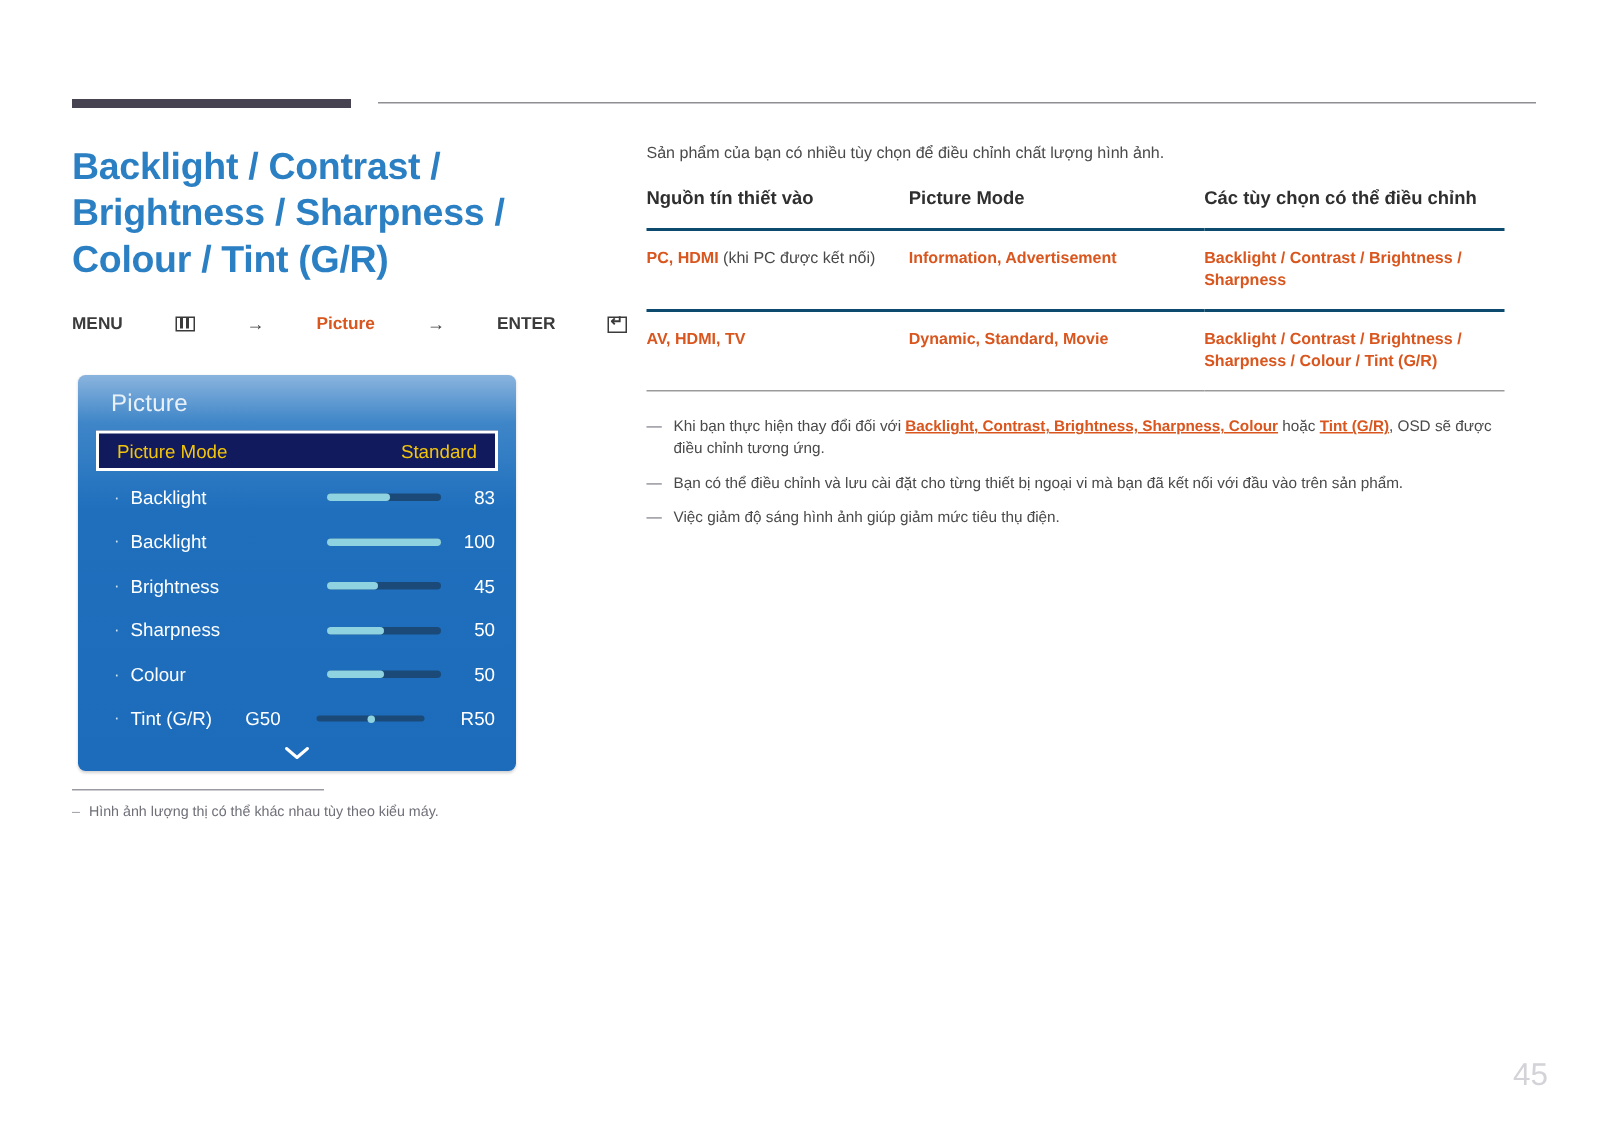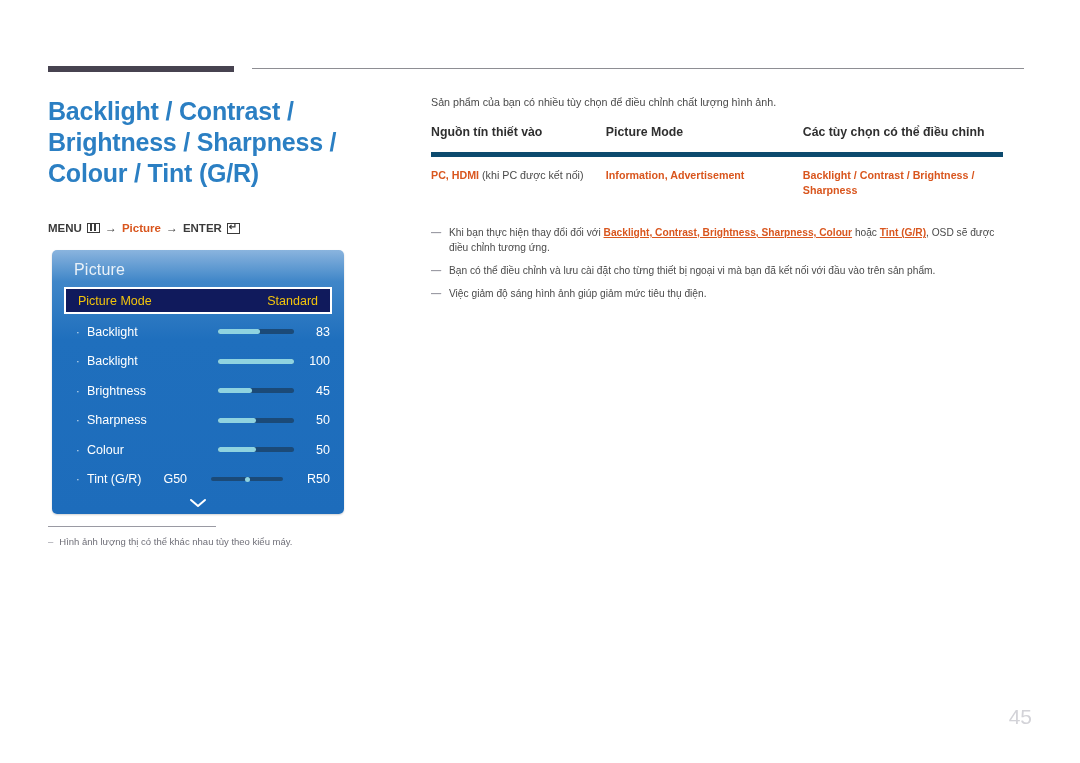--- a/index.html
+++ b/index.html
@@ -43,28 +43,29 @@
   }
   .page-title {
     font-size: 25px;
     font-weight: bold;
     line-height: 31px;
     color: #2b7fc3;
     letter-spacing: -0.2px;
     margin: 0;
   }
   .menu-path {
-    margin-top: 32px;
+    margin-top: 20px;
     font-size: 11.5px;
     font-weight: bold;
     color: #3b3b3b;
     display: flex;
     align-items: center;
     gap: 5px;
     white-space: nowrap;
+    justify-content: space-between;
   }
   .menu-path .word-orange { color: #d9561e; }
   .ic-menu {
     display: inline-block;
     width: 13px;
     height: 10px;
     border: 1.5px solid #3b3b3b;
     box-sizing: border-box;
     position: relative;
   }
@@ -245,21 +246,21 @@
     padding: 0 10px 12px 0;
     line-height: 16px;
   }
   .tbl td {
     vertical-align: top;
     font-size: 10.7px;
     font-weight: bold;
     color: #d9561e;
     padding: 11px 10px 11px 0;
     line-height: 15px;
-    border-top: 5px solid #0c4a6e;
+    border-top: 2px solid #0c4a6e;
   }
   .tbl tr.last td { border-bottom: 1px solid #9b9b9b; }
   .tbl .c1 { width: 175px; }
   .tbl .c2 { width: 196px; }
   .tbl .c3 { width: 201px; }
   .plain { color: #4a4a4a; font-weight: normal; }
 
   .notes { margin-top: 16px; }
   .note {
     display: flex;
@@ -405,20 +406,25 @@
         <th class="c2">Picture Mode</th>
         <th class="c3">Các tùy chọn có thể điều chỉnh</th>
       </tr>
     </thead>
     <tbody>
       <tr>
         <td><span>PC, HDMI</span><span class="plain"> (khi PC được kết nối)</span></td>
         <td>Information, Advertisement</td>
         <td>Backlight / Contrast / Brightness / Sharpness</td>
       </tr>
+      <tr class="last">
+        <td><span>AV, HDMI, TV</span><span class="plain"></span></td>
+        <td>Dynamic, Standard, Movie</td>
+        <td>Backlight / Contrast / Brightness / Sharpness / Colour / Tint (G/R)</td>
+      </tr>
     </tbody>
   </table>
 
   <div class="notes">
     <div class="note">
       <span class="nd">—</span>
       <span><span>Khi bạn thực hiện thay đổi đối với </span><b>Backlight, Contrast, Brightness, Sharpness, Colour</b><span> hoặc </span><b>Tint (G/R)</b><span>, OSD sẽ được điều chỉnh tương ứng.</span></span>
     </div>
     <div class="note">
       <span class="nd">—</span>

